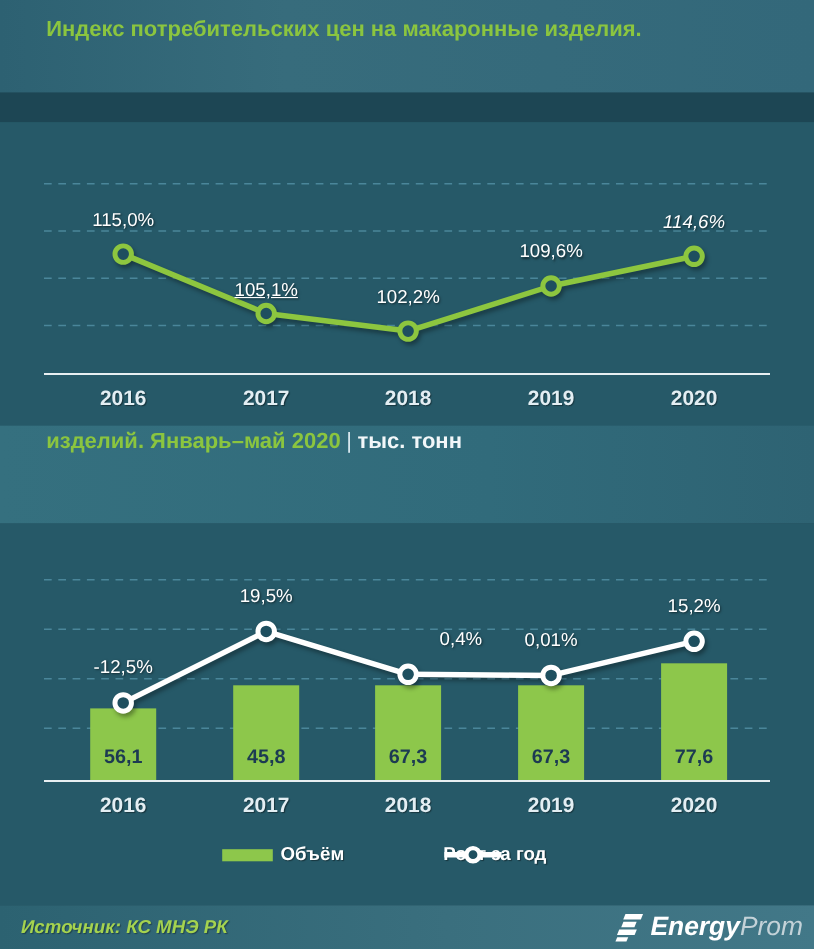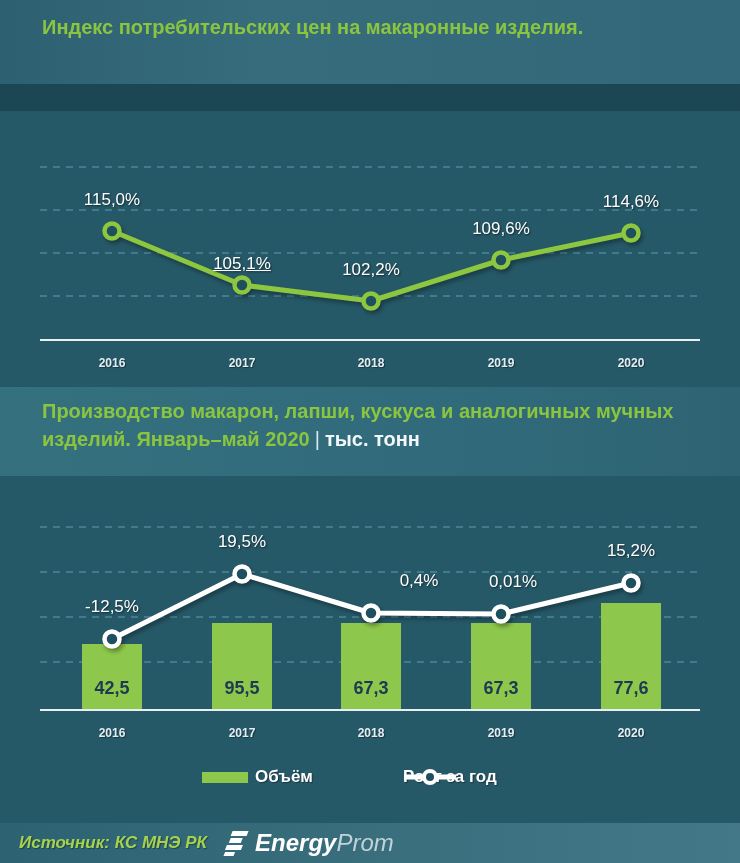--- a/index.html
+++ b/index.html
@@ -15,34 +15,34 @@
   .sep{color:#d7e7ee;font-weight:400;padding:0 5px;}
   .white{color:#f2f7f9;}
   
   .panel{position:absolute;left:0;width:740px;background:#265968;}
   .panel1{top:84px;height:290px;margin-top:27px;}
   .panel2{top:476px;height:347px;}
   .panel svg{position:absolute;left:0;top:0;}
   .shadowed{filter:drop-shadow(2px 3px 2px rgba(0,0,0,.35));}
   .dlabel{position:absolute;transform:translate(-50%,-50%);color:#ffffff;font-size:17px;
           white-space:nowrap;text-shadow:1px 1px 2px rgba(0,0,0,.55);}
-  .year{position:absolute;transform:translate(-50%,-50%);color:#e3eef3;font-size:12px;font-weight:700;
+  .year{position:absolute;transform:translate(-50%,-50%);color:#e3eef3;font-size:19px;font-weight:700;
         white-space:nowrap;text-shadow:1px 1px 1px rgba(0,0,0,.4);}
   .bar{position:absolute;background:#8dc74b;}
   .bar-label{position:absolute;transform:translate(-50%,-50%);color:#1c3a52;font-size:18px;
              font-weight:700;white-space:nowrap;}
   
   .legend-item{position:absolute;display:flex;align-items:center;height:20px;}
   .legend-item .txt{color:#ffffff;font-size:17px;font-weight:700;text-shadow:1px 1px 1px rgba(0,0,0,.4);}
   .swatch{display:inline-block;width:46px;height:11px;background:#8dc74b;margin-right:7px;}
   .legend-line-svg{margin-right:6px;}
   
   .footer{position:absolute;left:0;top:823px;width:740px;height:40px;
           background:linear-gradient(90deg,#2c6271 0%,#3a6f7e 55%,#427888 100%);
-          display:flex;align-items:center;justify-content:flex-start;gap:16px;}
+          display:flex;align-items:center;justify-content:space-between;gap:16px;}
   .source{margin-left:19px;color:#a5d34f;font-size:17px;font-weight:700;font-style:italic;
           text-shadow:1px 1px 1px rgba(0,0,0,.35);}
   .logo{display:flex;align-items:center;margin-right:10px;}
   .logo-icon{margin-right:6px;}
   .logo-text{font-size:24px;font-style:italic;color:#ffffff;}
   .logo-text .bold{font-weight:700;color:#ffffff;}
   .logo-text .light{font-weight:400;color:#c3d2d8;}
 </style>
 </head>
 <body>
@@ -71,32 +71,29 @@
           <circle cx="631" cy="122" r="7.5" stroke="#8dc63f" stroke-width="4.5" fill="#1e4f5f"></circle>
         </g>
       </svg>
       <svg>
         <g></g>
       </svg>
       <div class="dlabel" style="left: 112px; top: 89px; position: absolute;">115,0%</div>
       <div class="dlabel" style="left: 242px; top: 153px; position: absolute; text-decoration: underline;">105,1%</div>
       <div class="dlabel" style="left: 371px; top: 159px; position: absolute;">102,2%</div>
       <div class="dlabel" style="left: 501px; top: 118px; position: absolute;">109,6%</div>
-      <div class="dlabel" style="left: 631px; top: 91px; position: absolute;">114,6%</div>
+      <div class="dlabel" style="left: 631px; top: 91px; position: absolute; font-style: italic;">114,6%</div>
       <div class="year" style="left: 112px; top: 252px; position: absolute;">2016</div>
       <div class="year" style="left: 242px; top: 252px; position: absolute;">2017</div>
       <div class="year" style="left: 371px; top: 252px; position: absolute;">2018</div>
       <div class="year" style="left: 501px; top: 252px; position: absolute;">2019</div>
       <div class="year" style="left: 631px; top: 252px; position: absolute;">2020</div>
     </section>
 
   <header class="band band2">
-    <div class="ttl">
-      <span class="green">Производство макарон, лапши, кускуса и аналогичных мучных</span>
-    </div>
     <div class="ttl" style="padding-top:0;">
       <span class="green">изделий. Январь–май 2020</span><span class="sep">|</span><span class="white">тыс. тонн</span>
     </div>
   </header>
 
   <section class="panel panel2" id="panel2">
       <svg width="740" height="347">
         <line x1="40" y1="51" x2="700" y2="51" stroke="#5e9fb5" stroke-width="1.4" stroke-dasharray="7 6" opacity="0.65"></line>
         <line x1="40" y1="96" x2="700" y2="96" stroke="#5e9fb5" stroke-width="1.4" stroke-dasharray="7 6" opacity="0.65"></line>
         <line x1="40" y1="141" x2="700" y2="141" stroke="#5e9fb5" stroke-width="1.4" stroke-dasharray="7 6" opacity="0.65"></line>
@@ -125,24 +122,24 @@
           <circle cx="112" cy="163" r="7.5" stroke="#ffffff" stroke-width="4.5" fill="#1e4f5f"></circle>
           <circle cx="242" cy="98" r="7.5" stroke="#ffffff" stroke-width="4.5" fill="#1e4f5f"></circle>
           <circle cx="371" cy="137" r="7.5" stroke="#ffffff" stroke-width="4.5" fill="#1e4f5f"></circle>
           <circle cx="501" cy="138" r="7.5" stroke="#ffffff" stroke-width="4.5" fill="#1e4f5f"></circle>
           <circle cx="631" cy="107" r="7.5" stroke="#ffffff" stroke-width="4.5" fill="#1e4f5f"></circle>
         </g>
       </svg>
       <div class="dlabel" style="left: 112px; top: 131px; position: absolute;">-12,5%</div>
       <div class="dlabel" style="left: 242px; top: 66px; position: absolute;">19,5%</div>
       <div class="dlabel" style="left: 371px; top: 105px; position: absolute; margin-left: 48px;">0,4%</div>
-      <div class="dlabel" style="left: 501px; top: 106px; position: absolute; margin-left: 12px;">0,01%</div>
+      <div class="dlabel" style="left: 501px; top: 106px; position: absolute;">0,01%</div>
       <div class="dlabel" style="left: 631px; top: 75px; position: absolute;">15,2%</div>
-      <div class="bar-label" style="left: 112px; top: 212px; position: absolute;">42,5</div>
-      <div class="bar-label" style="left: 242px; top: 212px; position: absolute;">95,5</div>
+      <div class="bar-label" style="left: 112px; top: 212px; position: absolute;">56,1</div>
+      <div class="bar-label" style="left: 242px; top: 212px; position: absolute;">45,8</div>
       <div class="bar-label" style="left: 371px; top: 212px; position: absolute;">67,3</div>
       <div class="bar-label" style="left: 501px; top: 212px; position: absolute;">67,3</div>
       <div class="bar-label" style="left: 631px; top: 212px; position: absolute;">77,6</div>
       <div class="year" style="left: 112px; top: 257px; position: absolute;">2016</div>
       <div class="year" style="left: 242px; top: 257px; position: absolute;">2017</div>
       <div class="year" style="left: 371px; top: 257px; position: absolute;">2018</div>
       <div class="year" style="left: 501px; top: 257px; position: absolute;">2019</div>
       <div class="year" style="left: 631px; top: 257px; position: absolute;">2020</div>
     </section>
 

